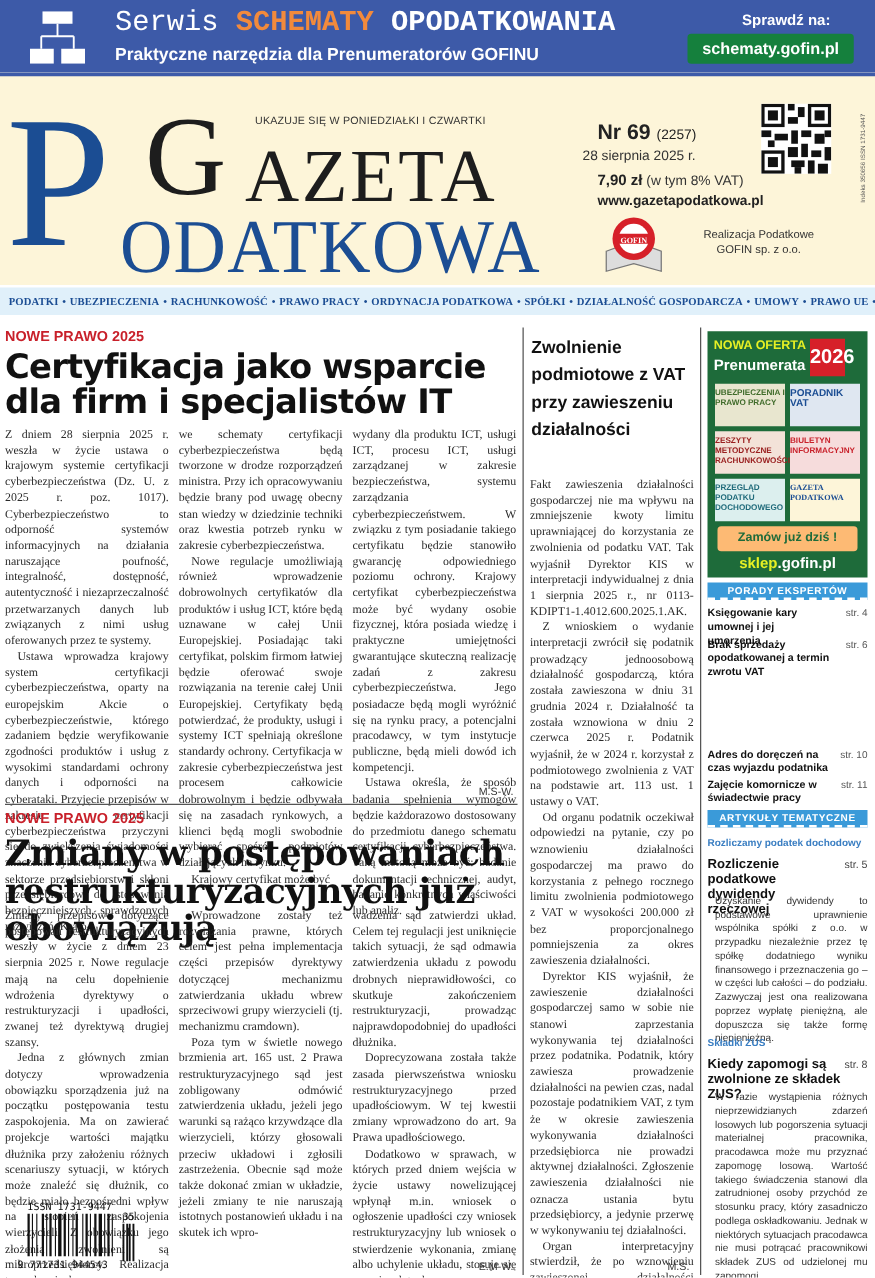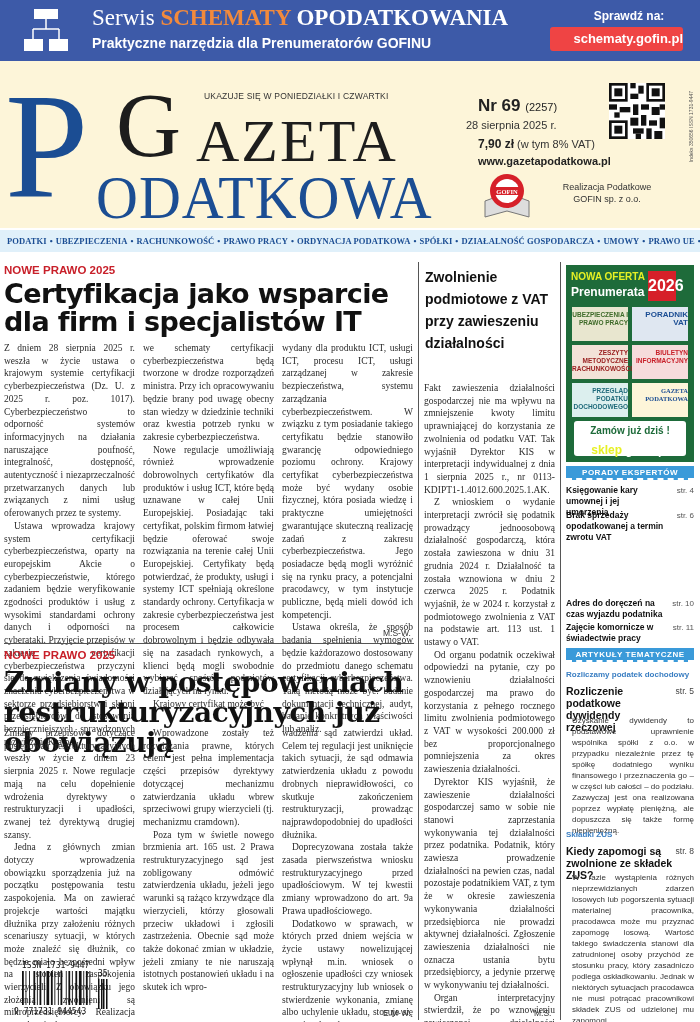--- a/index.html
+++ b/index.html
@@ -1,24 +1,24 @@
 <!DOCTYPE html>
 <html><head>
 <meta charset="utf-8">
 <style>
 *{box-sizing:border-box;margin:0;padding:0}
 body{width:700px;height:1022px;overflow:hidden;background:#fff;font-family:"Liberation Serif",serif;color:#222;position:relative}
 .banner{position:absolute;left:0;top:0;width:700px;height:58px;background:#3d5aa8;color:#fff}
 .banner .schem-icon{position:absolute;left:24px;top:9px;width:44px;height:42px}
-.banner .l1{position:absolute;left:92px;top:5px;font-family:Liberation Serif, serif;font-size:23px;white-space:nowrap}
+.banner .l1{position:absolute;left:92px;top:5px;font-family:Liberation Mono, monospace;font-size:23px;white-space:nowrap}
 .banner .l1 .o{color:#f28a3c;font-weight:bold}
 .banner .l1 .b{font-weight:bold}
 .banner .l2{position:absolute;left:92px;top:35px;font-family:"Liberation Sans",sans-serif;font-size:14px;font-weight:bold;white-space:nowrap}
 .banner .chk{position:absolute;left:579px;top:9px;width:100px;text-align:center;font-family:"Liberation Sans",sans-serif;font-size:12px;font-weight:bold}
-.banner .url{position:absolute;left:550px;top:27px;width:133px;height:24px;background:#ef4444;border-radius:3px;text-align:right;font-family:"Liberation Sans",sans-serif;font-size:13px;font-weight:bold;line-height:24px}
+.banner .url{position:absolute;left:550px;top:27px;width:133px;height:24px;background:#15803d;border-radius:3px;text-align:center;font-family:"Liberation Sans",sans-serif;font-size:13px;font-weight:bold;line-height:24px}
 .masthead{position:absolute;left:0;top:58px;width:700px;height:170px;background:#fdf5d9;border-top:3px solid #3d5aa8}
 .big-p{position:absolute;left:5px;top:10px;font-size:150px;line-height:150px;color:#1b4d93;font-family:"Liberation Serif",serif;letter-spacing:-4px}
 .big-g{position:absolute;left:116px;top:20px;font-size:90px;line-height:90px;color:#1d1d1d}
 .azeta{position:absolute;left:196px;top:50px;font-size:60px;line-height:60px;color:#1d1d1d;letter-spacing:2px}
 .odatkowa{position:absolute;left:96px;top:108px;font-size:58px;line-height:58px;color:#1b4d93;letter-spacing:1px;transform:scaleY(1.05)}
 .ukazuje{position:absolute;left:204px;top:30px;font-family:"Liberation Sans",sans-serif;font-size:8.5px;color:#333;letter-spacing:.2px}
 .nr{position:absolute;left:478px;top:35px;font-family:"Liberation Sans",sans-serif;font-size:17px;font-weight:bold;color:#222}
 .nr span{font-size:11px;font-weight:normal}
 .date{position:absolute;left:466px;top:58px;font-family:"Liberation Sans",sans-serif;font-size:11px;color:#333}
 .price{position:absolute;left:478px;top:76px;font-family:"Liberation Sans",sans-serif;font-size:11px;color:#333}
@@ -37,22 +37,22 @@
 .col p{text-indent:10px}
 .col p.first{text-indent:0}
 .sign{position:absolute;font-family:"Liberation Sans",sans-serif;font-size:8.5px;color:#333}
 .vline{position:absolute;background:#555}
 .hline{position:absolute;background:#555}
 .h-zw{position:absolute;left:425px;top:266px;width:130px;font-family:"Liberation Sans",sans-serif;font-size:14px;font-weight:bold;line-height:22px;color:#111}
 .ad{position:absolute;left:566px;top:265px;width:128px;height:197px;background:#1e6b3a}
 .ad .t1{position:absolute;left:5px;top:6px;font-family:"Liberation Sans",sans-serif;font-size:10px;font-weight:bold;color:#e6f024}
 .ad .t2{position:absolute;left:5px;top:20px;font-family:"Liberation Sans",sans-serif;font-size:12px;font-weight:bold;color:#fff}
 .ad .yr{position:absolute;left:82px;top:6px;width:28px;height:30px;background:#d62029;color:#fff;font-family:"Liberation Sans",sans-serif;font-size:16px;font-weight:bold;text-align:center;line-height:30px}
-.ad .cover{position:absolute;font-family:"Liberation Sans",sans-serif;font-size:6.5px;font-weight:bold;text-align:right;line-height:8px;padding-top:4px}
-.ad .order{position:absolute;left:8px;top:156px;width:112px;height:35px;background:#ffffff;border-radius:3px;font-family:"Liberation Sans",sans-serif;font-size:10px;font-weight:bold;color:#1e6b3a;text-align:center;line-height:19px}
+.ad .cover{position:absolute;font-family:"Liberation Sans",sans-serif;font-size:6.5px;font-weight:bold;text-align:left;line-height:8px;padding-top:4px}
+.ad .order{position:absolute;left:8px;top:156px;width:112px;height:20px;background:#fdba74;border-radius:3px;font-family:"Liberation Sans",sans-serif;font-size:10px;font-weight:bold;color:#1e6b3a;text-align:center;line-height:19px}
 .ad .shop{position:absolute;left:0;top:178px;width:128px;text-align:center;font-family:"Liberation Sans",sans-serif;font-size:12px;font-weight:bold;color:#fff}
 .ad .shop b{color:#e6f024}
 .sec-head{position:absolute;left:566px;width:128px;height:14px;background:#3a9ad9;color:#fff;font-family:"Liberation Sans",sans-serif;font-size:8px;font-weight:bold;text-align:center;line-height:14px;letter-spacing:.5px;border-bottom:2px dashed #fff}
 .tip{position:absolute;left:566px;width:128px;font-family:"Liberation Sans",sans-serif;font-size:8.5px;font-weight:bold;line-height:11px;color:#111}
 .tip .pg{position:absolute;right:0;top:0;font-weight:normal;color:#555;font-size:8px}
 .tip .tt{display:block;width:98px}
 .subcat{position:absolute;left:566px;font-family:"Liberation Sans",sans-serif;font-size:8px;font-weight:bold;color:#3a7ec2}
 .side-h{position:absolute;left:566px;width:128px;font-family:"Liberation Sans",sans-serif;font-size:10.5px;font-weight:bold;line-height:12px;color:#111}
 .side-h .pg{position:absolute;right:0;top:0;font-weight:normal;color:#444;font-size:8.5px}
 .side-txt{position:absolute;left:572px;width:122px;font-family:"Liberation Sans",sans-serif;font-size:8px;line-height:11px;color:#333;text-align:justify}

